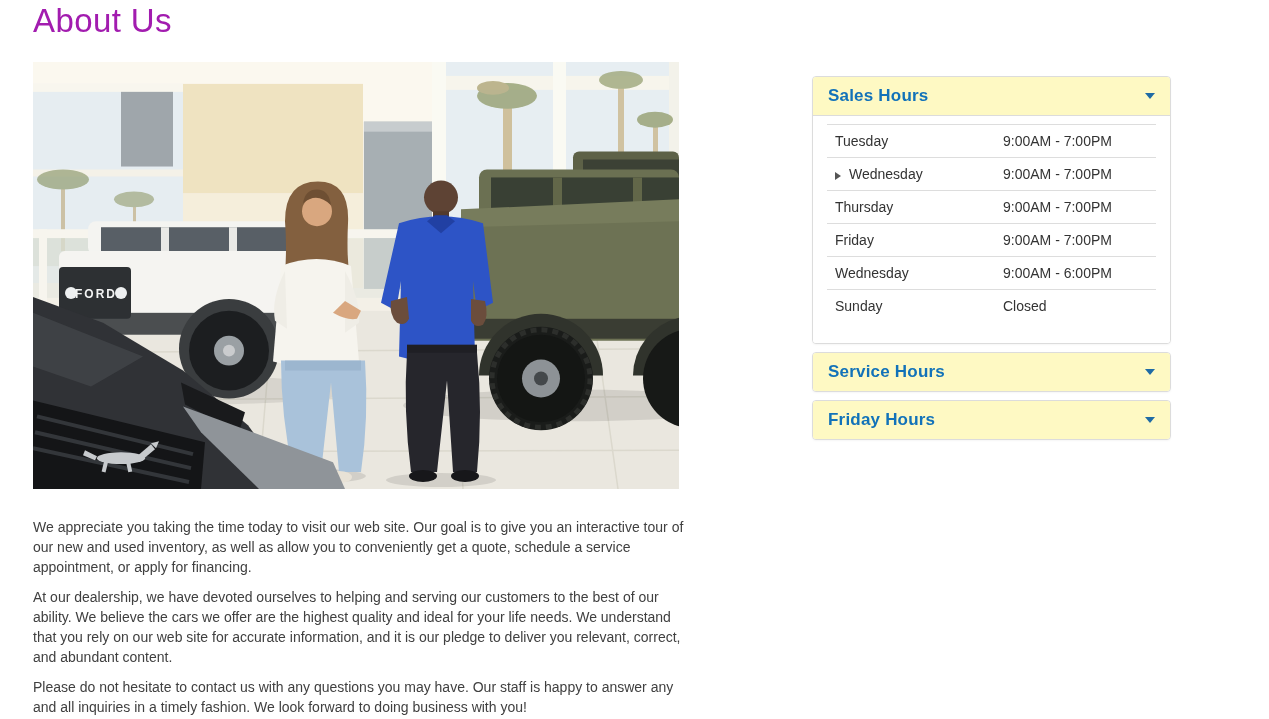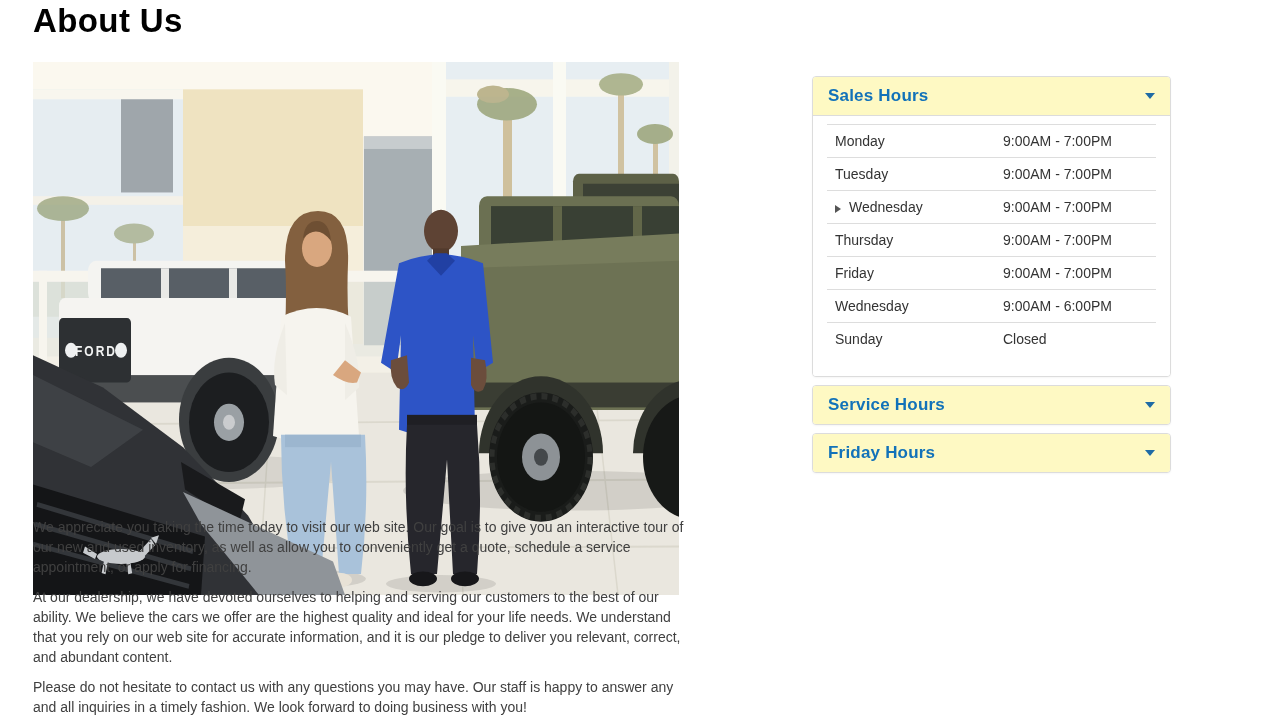--- a/index.html
+++ b/index.html
@@ -2,25 +2,25 @@
 <html><head>
 <meta charset="utf-8">
 <style>
   * { box-sizing: border-box; }
   html,body { margin:0; padding:0; background:#fff; }
   body { font-family:"Liberation Sans", sans-serif; color:#333; }
   .page { position:relative; width:1269px; height:719px; background:#fff; overflow:hidden; }
 
   .page-title {
     position:absolute; left:33px; top:2px; margin:0;
-    font-size:33px; font-weight:700; color:#000000; letter-spacing:.4px;
+    font-size:33px; font-weight:400; color:#a21caf; letter-spacing:.4px;
   }
 
   .photo-frame {
-    position:absolute; left:33px; top:62px; width:646px; height:533px;
+    position:absolute; left:33px; top:62px; width:646px; height:427px;
     overflow:hidden; background:#f2efe6;
   }
   .photo-frame svg { display:block; width:100%; height:100%; }
 
   .copy { position:absolute; left:33px; top:517px; width:656px; }
   .copy p { margin:0 0 10px 0; font-size:14px; line-height:20px; color:#404040; }
 
   .hours-col { position:absolute; left:812px; top:76px; width:359px; }
   .panel {
     border:1px solid #dcdcdc; border-radius:4px; background:#fff;
@@ -221,24 +221,20 @@
         <span class="caret-down"></span>
       </div>
       <div class="panel-body">
         <table class="hours">
           <colgroup>
               <col style="width:168px">
               <col>
             </colgroup>
           <tbody>
             <tr>
-              <td>Monday</td>
-              <td>9:00AM - 7:00PM</td>
-            </tr>
-            <tr>
               <td>Tuesday</td>
               <td>9:00AM - 7:00PM</td>
             </tr>
             <tr>
               <td>
                 <span class="today-caret"></span><span>Wednesday</span>
               </td>
               <td>9:00AM - 7:00PM</td>
             </tr>
             <tr>

